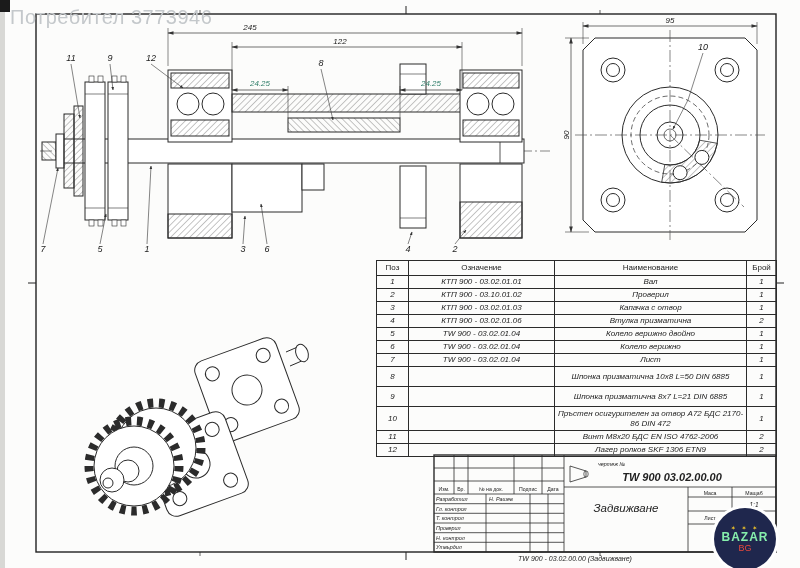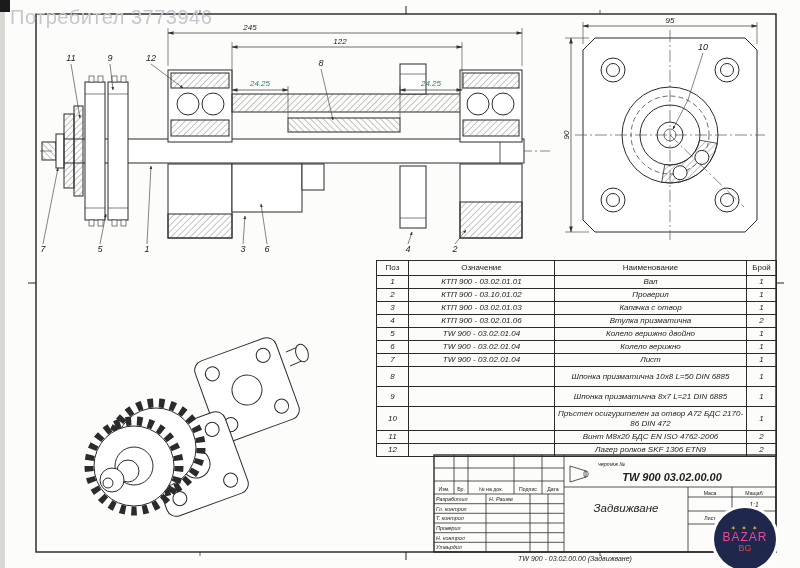--- a/index.html
+++ b/index.html
@@ -26,21 +26,21 @@
        border:1.5px solid #222;}
   .bom th,.bom td{border:1px solid #2b2b2b;padding:0 2px;text-align:center;overflow:hidden;
        line-height:1.15;font-weight:normal;}
   .bom th{font-style:normal;height:14px;}
   .h13{height:13px;}.h20{height:20px;}.h24{height:24px;}
 
   .bazar{position:absolute;left:714px;top:508px;width:62px;height:62px;border-radius:50%;
          background:#1f274d;display:flex;flex-direction:column;align-items:center;
          justify-content:center;z-index:6;box-shadow:0 0 0 3px #ffffff;}
   .bazar .stars{color:#f0c428;font-size:6px;line-height:1;letter-spacing:2px;}
-  .bazar .name{color:#ec4899;font-weight:normal;font-size:12px;letter-spacing:1px;line-height:1.15;}
+  .bazar .name{color:#86efac;font-weight:bold;font-size:12px;letter-spacing:1px;line-height:1.15;}
   .bazar .suffix{color:#e4483d;font-weight:normal;font-size:9px;line-height:1;}
 </style>
 </head>
 <body>
 
 <div class="page">
   <div class="edge-strip"></div>
   <div class="corner-block"></div>
   <div class="watermark">Потребител 3773946</div>
 

